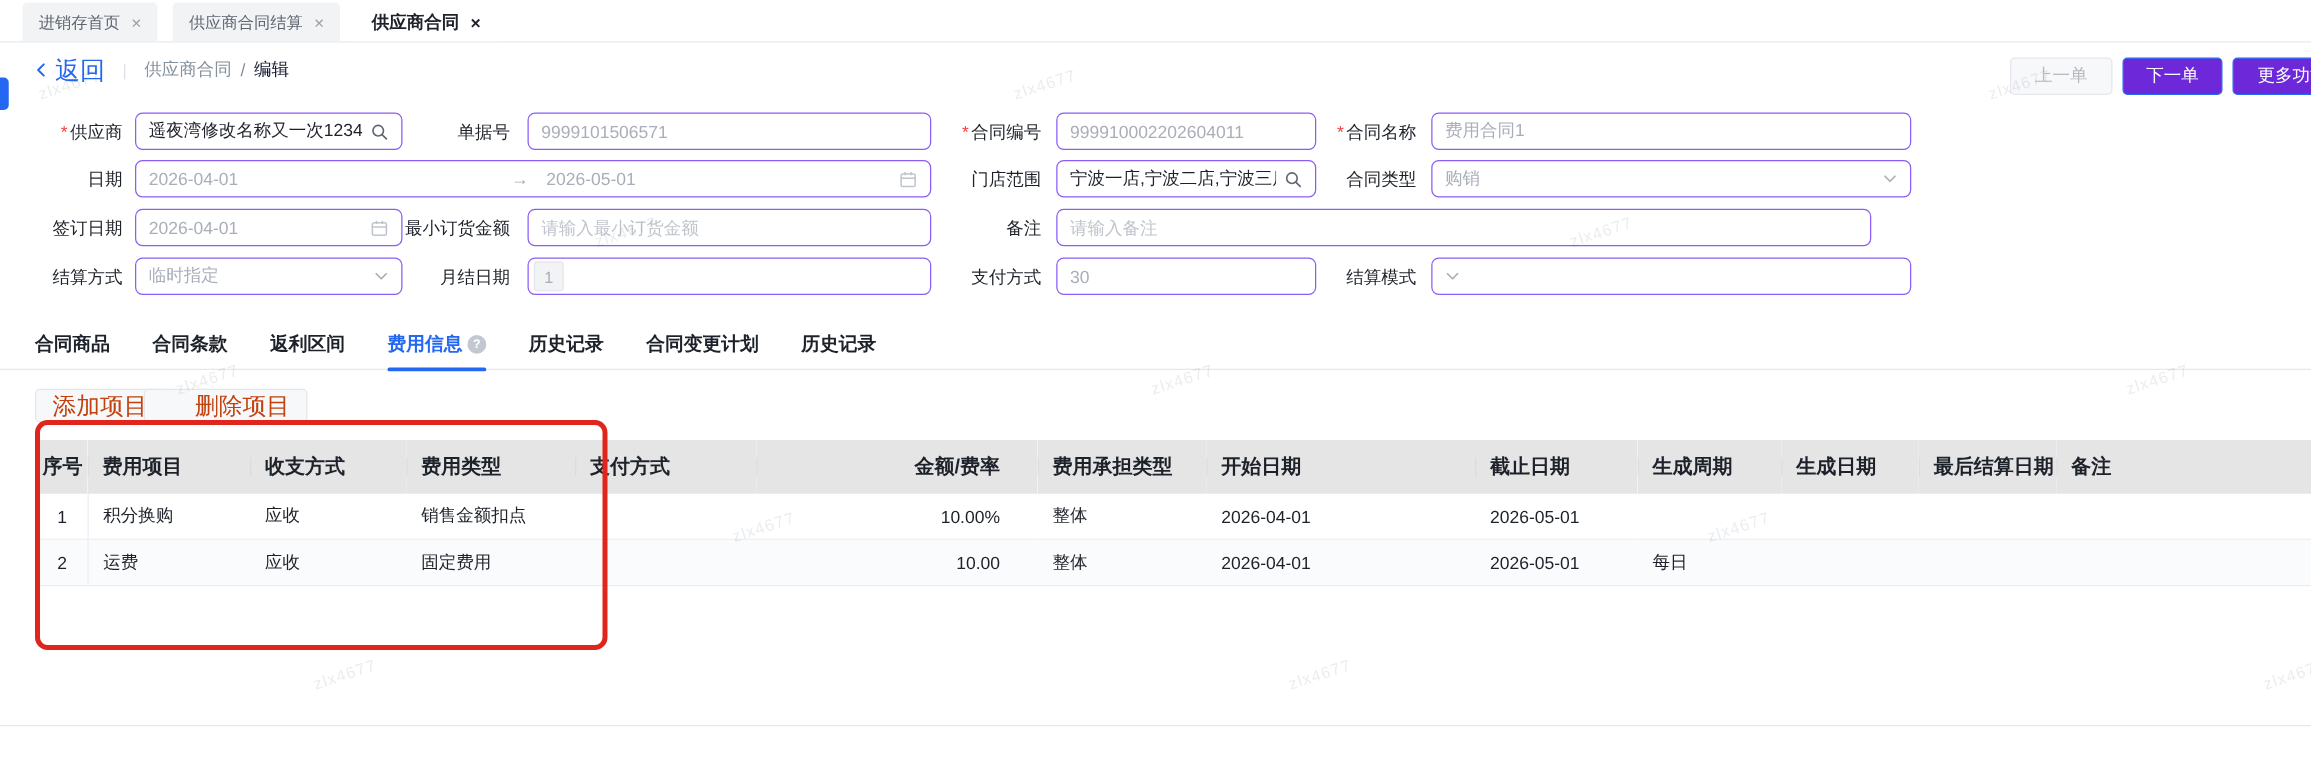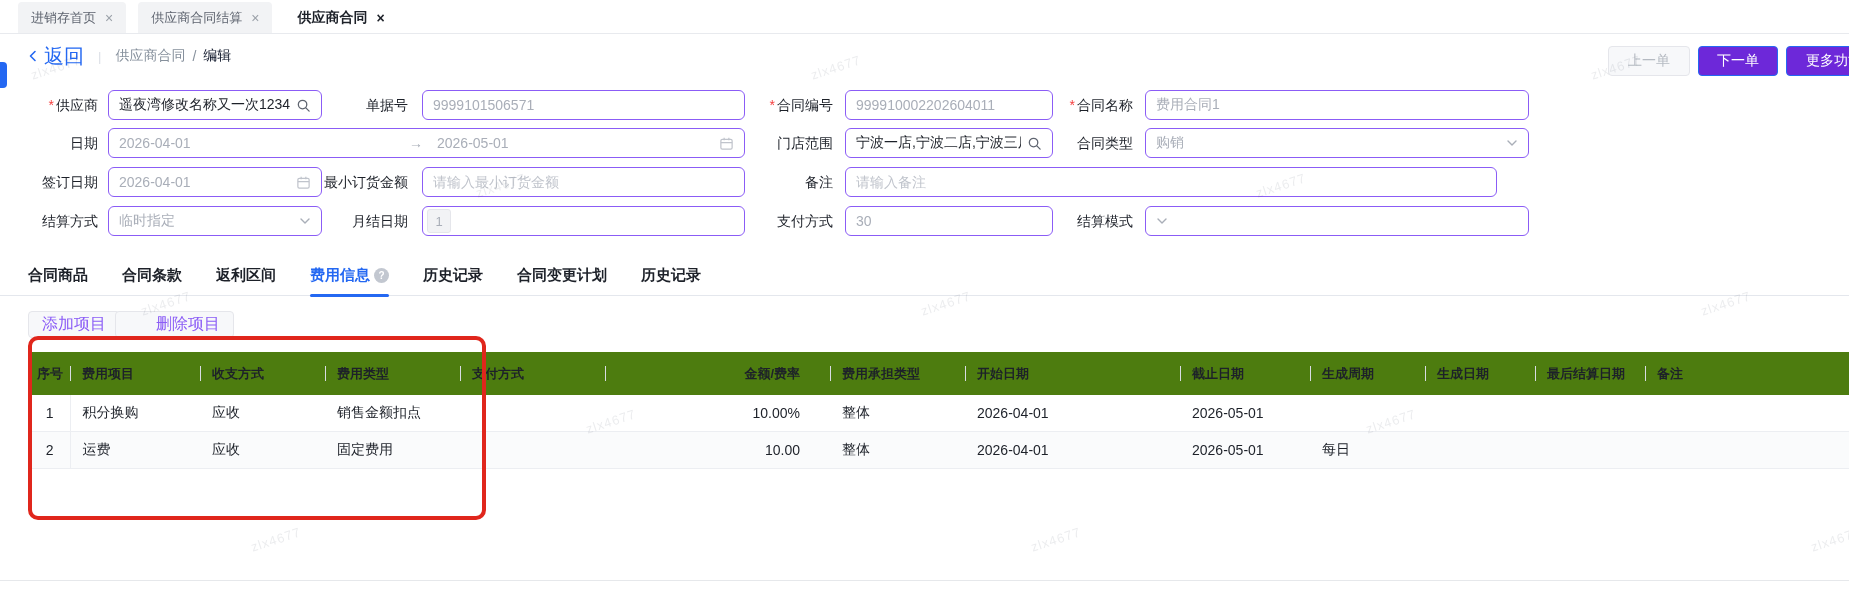--- a/index.html
+++ b/index.html
@@ -54,25 +54,25 @@
   .subtabs{position:absolute;top:256px;left:0;right:0;height:40px;border-bottom:1px solid #e4e7ed;
     display:flex;align-items:center;padding-left:28px;box-sizing:border-box;}
   .stab{position:relative;height:40px;display:flex;align-items:center;gap:4px;margin-right:34px;
     font-size:15px;font-weight:600;color:#1d2129;cursor:pointer;white-space:nowrap;}
   .stab.active{color:#2468f2;}
   .stab.active::after{content:"";position:absolute;left:0;right:0;bottom:-1px;height:3px;background:#2468f2;border-radius:2px;}
   .info-dot{width:15px;height:15px;border-radius:50%;background:#c2c7d0;color:#fff;font-size:10px;font-weight:bold;
     display:flex;align-items:center;justify-content:center;}
   
   .act-btn{position:absolute;top:311px;height:27px;padding:0 13px;background:#f7f8fa;border:1px solid #e5e6eb;
-    border-radius:4px;color:#8b5cf6;font-size:16px;display:flex;align-items:center;cursor:not-allowed;box-sizing:border-box;}
+    border-radius:4px;color:#c2410c;font-size:19px;display:flex;align-items:center;cursor:not-allowed;box-sizing:border-box;}
   #btn-add{left:28px;} #btn-del{left:115px;padding-left:40px;}
   
   .fee-table{position:absolute;top:352px;left:30px;width:1819px;border-collapse:collapse;table-layout:fixed;}
-  .fee-table th{height:43px;background:#4d7c0f;font-size:13px;font-weight:bold;color:#1d2129;
+  .fee-table th{height:43px;background:#e5e5e5;font-size:16px;font-weight:bold;color:#1d2129;
     text-align:left;padding:0 0 0 12px;position:relative;white-space:nowrap;overflow:hidden;}
   .fee-table th:not(:first-child)::before{content:"";position:absolute;left:0;top:14px;width:1px;height:15px;background:#d8dce3;}
   .fee-table td{height:36px;font-size:14px;color:#1d2129;padding:0 0 0 12px;border-bottom:1px solid #eceef2;white-space:nowrap;overflow:hidden;}
   .fee-table tr td{background:#fff;}
   .fee-table tbody tr:nth-child(2) td{background:#fafbfc;}
   .fee-table th:first-child,.fee-table td:first-child{text-align:center;padding-left:0;}
   .fee-table td:first-child{border-right:1px solid #eceef2;}
   .fee-table th:nth-child(6),.fee-table td:nth-child(6){text-align:right;padding-right:30px;}
   col.c0{width:40px;} col.c1{width:130px;} col.c2{width:125px;} col.c3{width:135px;} col.c4{width:145px;}
   col.c5{width:225px;} col.c6{width:135px;} col.c7{width:215px;} col.c8{width:130px;} col.c9{width:115px;}

